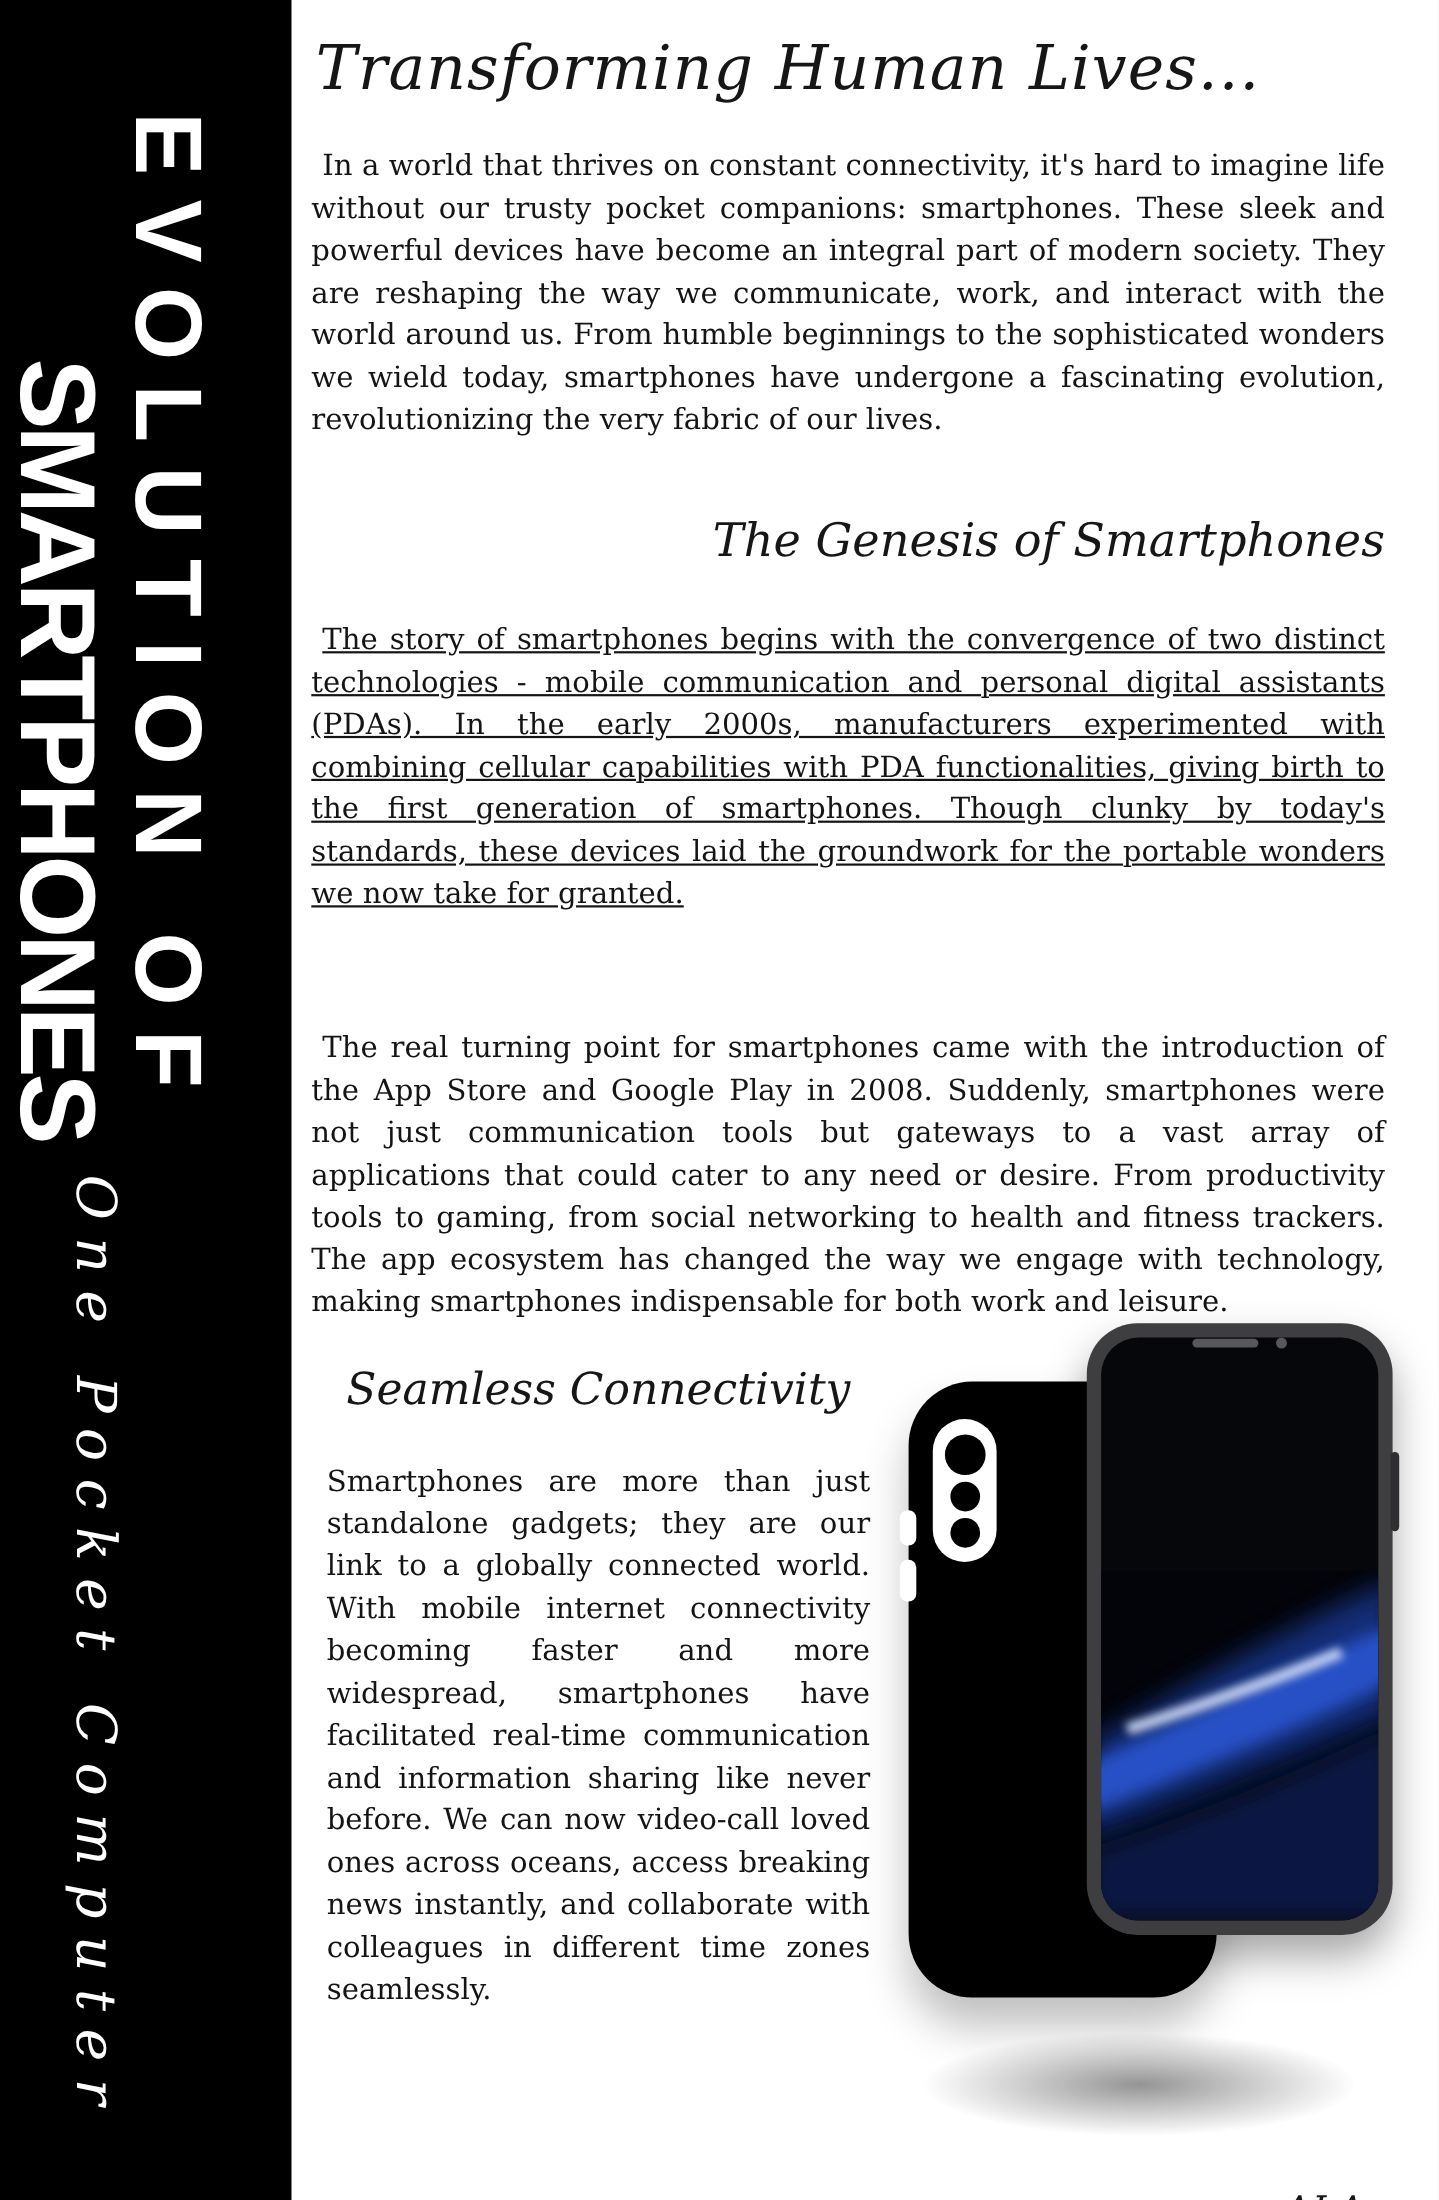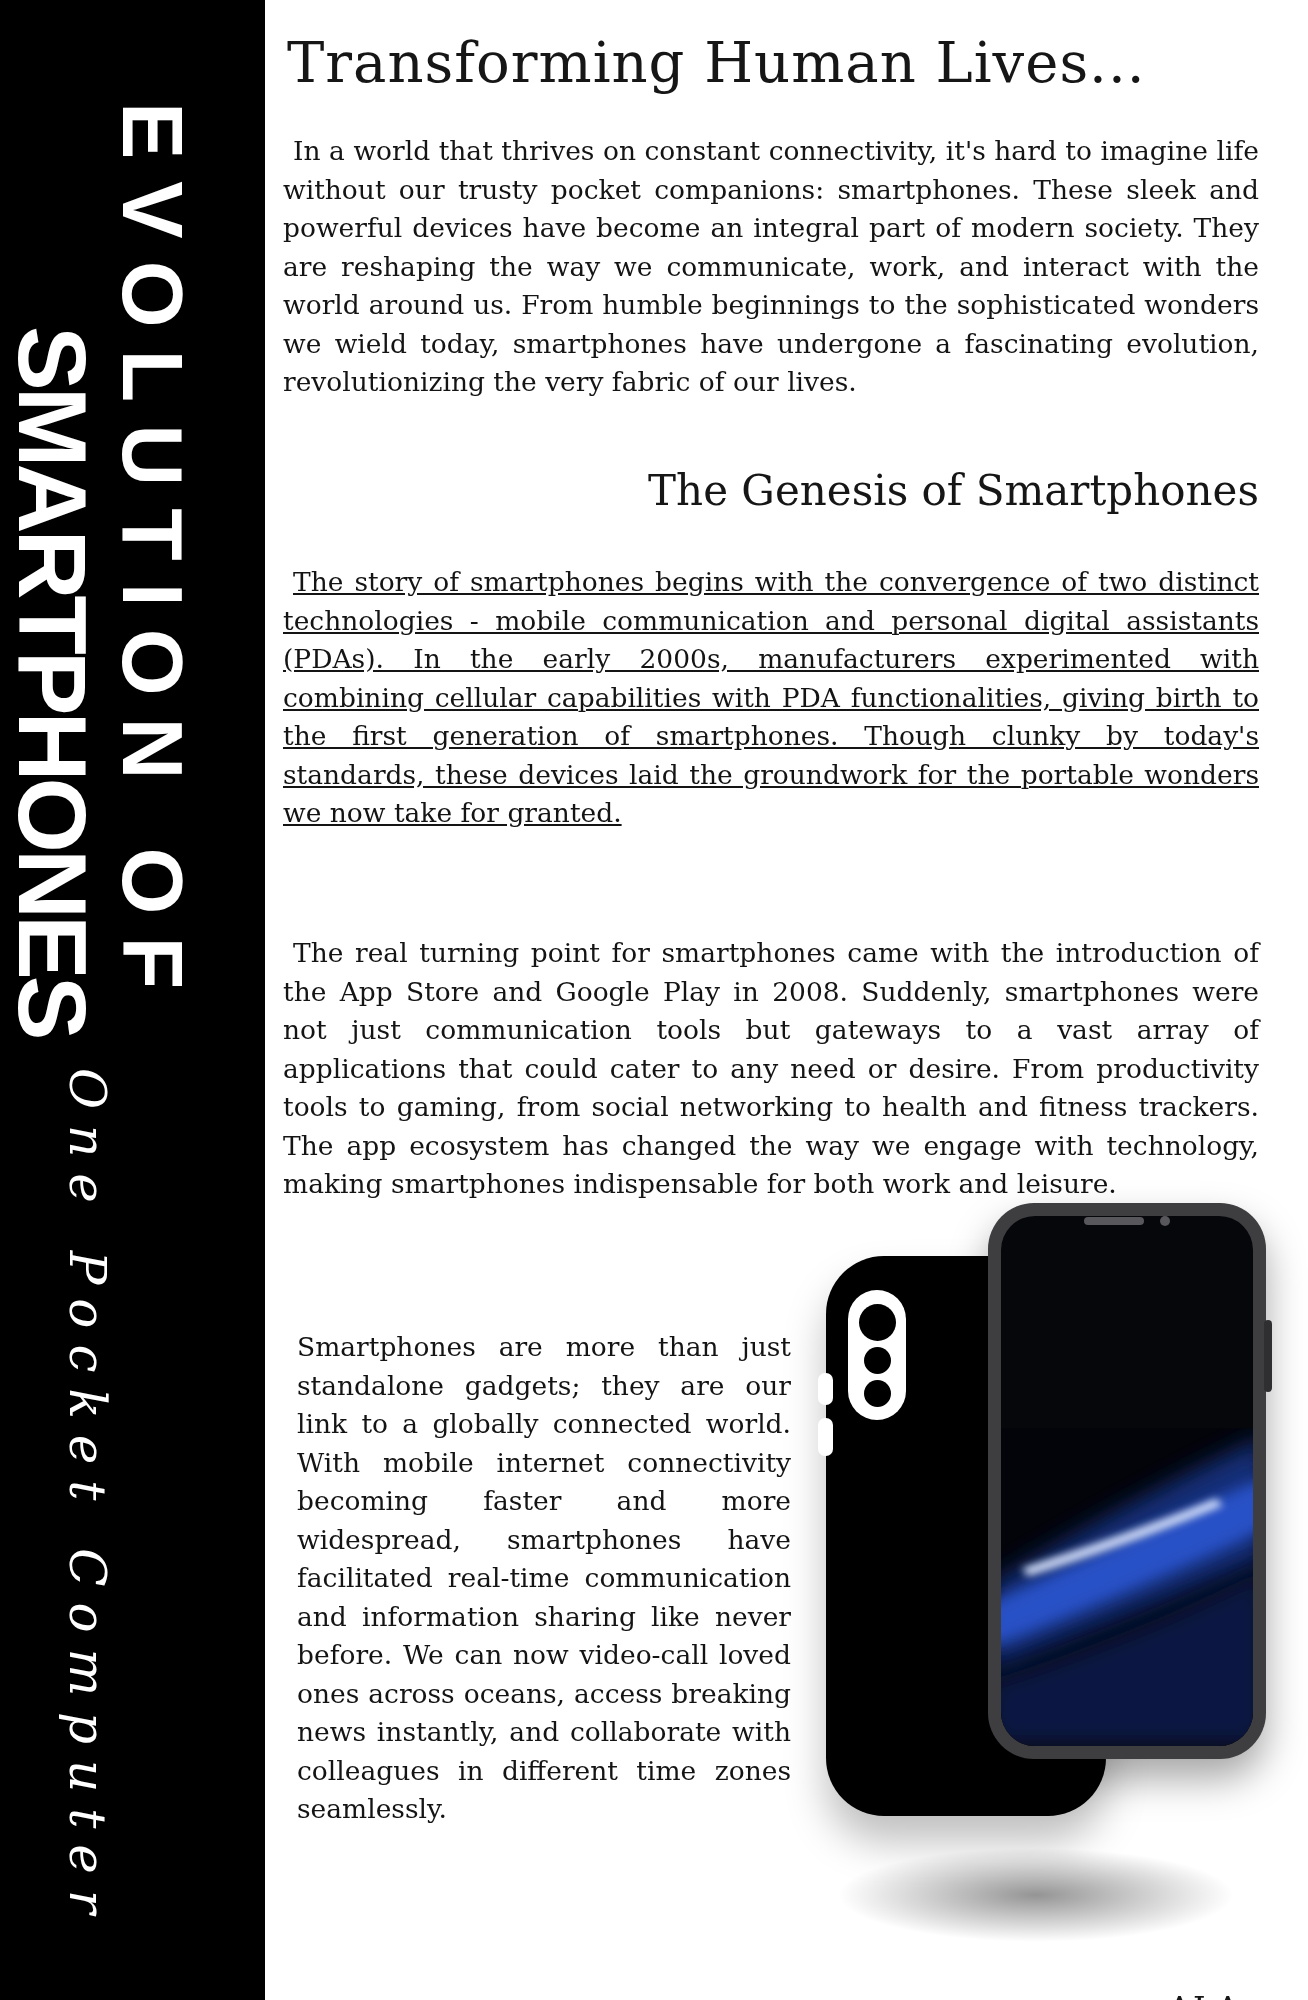--- a/index.html
+++ b/index.html
@@ -18,21 +18,21 @@
   }
   .vtitle.line1 { left:110px; top:102px; font-size:86px; letter-spacing:22px; }
   .vtitle.line2 { left:4px;  top:326px; font-size:97px; letter-spacing:-4px; }
   .vtagline {
     position:absolute; left:62px; top:1068px; writing-mode:vertical-rl; line-height:1;
     color:var(--title_ink,#fff); font-family:"DejaVu Serif", serif; font-style:italic;
     font-size:50px; letter-spacing:16px; white-space:nowrap;
   }
   
   .content { position:absolute; left:265px; top:0; width:1043px; height:2000px; }
-  .script { font-family:"DejaVu Serif", serif; color:#161616; font-weight:500; }
+  .script { font-family:"DejaVu Serif", serif; font-style:italic; color:#161616; font-weight:500; }
   .h1 { position:absolute; left:22px; top:30px; font-size:56px; letter-spacing:1px; white-space:nowrap; }
   .hmid { position:absolute; left:18px; width:976px; text-align:right; font-size:42px; }
   .hA { top:466px; }
   .hB { top:840px; }
   .hC { position:absolute; left:32px; width:494px; text-align:center; top:1240px; font-size:40px; }
   .body {
     position:absolute; left:18px; width:976px;
     font-size:26.5px; line-height:38.5px; color:var(--text_ink,#141414);
     text-align:justify;
   }
@@ -94,20 +94,21 @@
 
   <main class="content">
     <h1 class="script h1">Transforming Human Lives...</h1>
     <p class="body p1 indent">In a world that thrives on constant connectivity, it's hard to imagine life without our trusty pocket companions: smartphones. These sleek and powerful devices have become an integral part of modern society. They are reshaping the way we communicate, work, and interact with the world around us. From humble beginnings to the sophisticated wonders we wield today, smartphones have undergone a fascinating evolution, revolutionizing the very fabric of our lives.</p>
 
     <h2 class="script hmid hA">The Genesis of Smartphones</h2>
     <p class="body p2 indent">The story of smartphones begins with the convergence of two distinct technologies - mobile communication and personal digital assistants (PDAs). In the early 2000s, manufacturers experimented with combining cellular capabilities with PDA functionalities, giving birth to the first generation of smartphones. Though clunky by today's standards, these devices laid the groundwork for the portable wonders we now take for granted.</p>
 
     <p class="body p3 indent">The real turning point for smartphones came with the introduction of the App Store and Google Play in 2008. Suddenly, smartphones were not just communication tools but gateways to a vast array of applications that could cater to any need or desire. From productivity tools to gaming, from social networking to health and fitness trackers. The app ecosystem has changed the way we engage with technology, making smartphones indispensable for both work and leisure.</p>
 
+    <h2 class="script hC">Seamless Connectivity</h2>
     <p class="body p4">Smartphones are more than just standalone gadgets; they are our link to a globally connected world. With mobile internet connectivity becoming faster and more widespread, smartphones have facilitated real-time communication and information sharing like never before. We can now video-call loved ones across oceans, access breaking news instantly, and collaborate with colleagues in different time zones seamlessly.</p>
   </main>
 
   <div>
     <div class="ground-shadow"></div>
 
     <div class="case">
       <div class="camera-pill">
         <span class="lens l1"></span>
         <span class="lens l2"></span>

